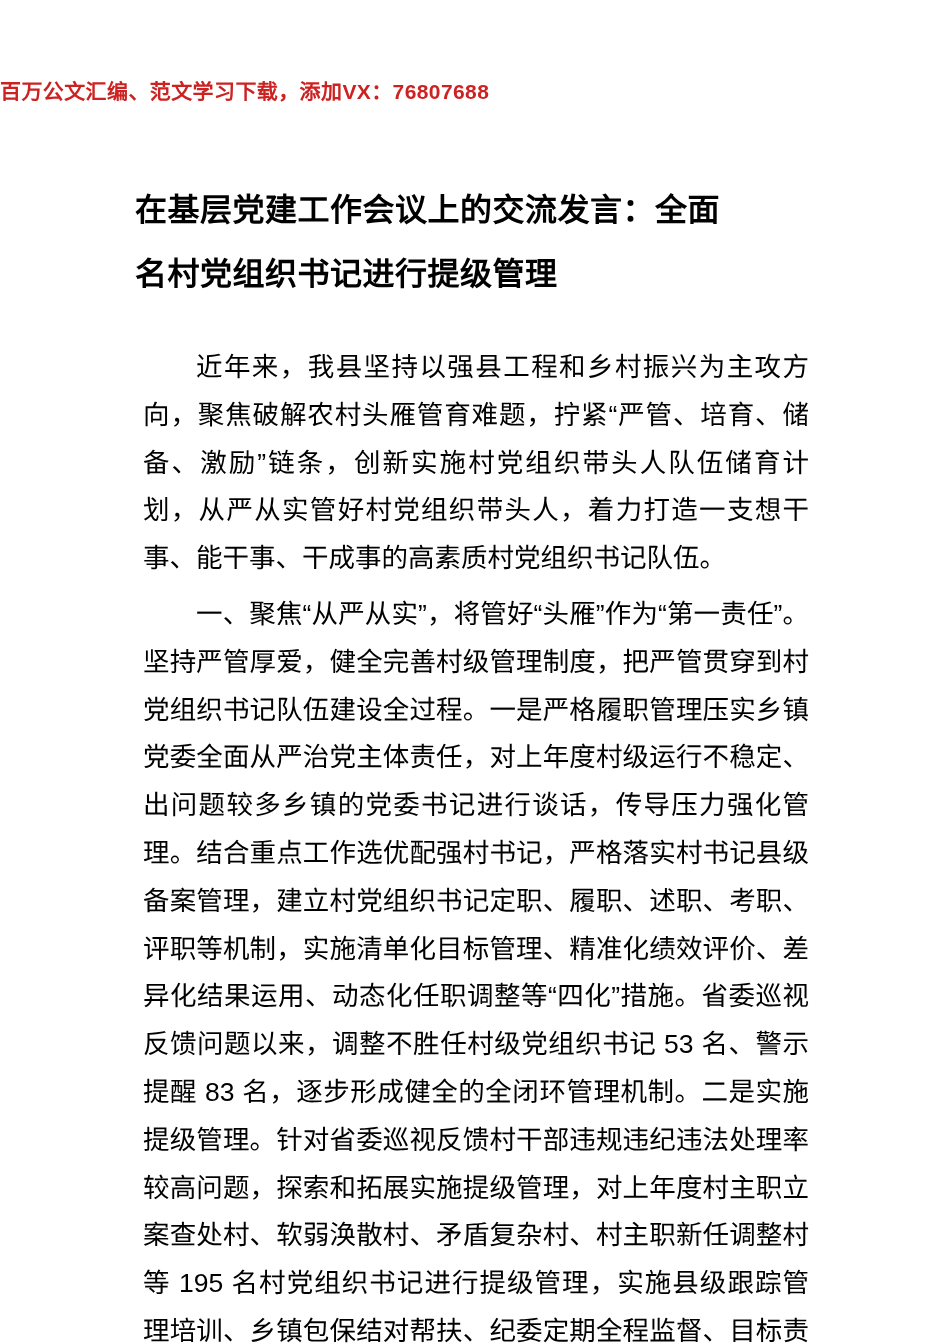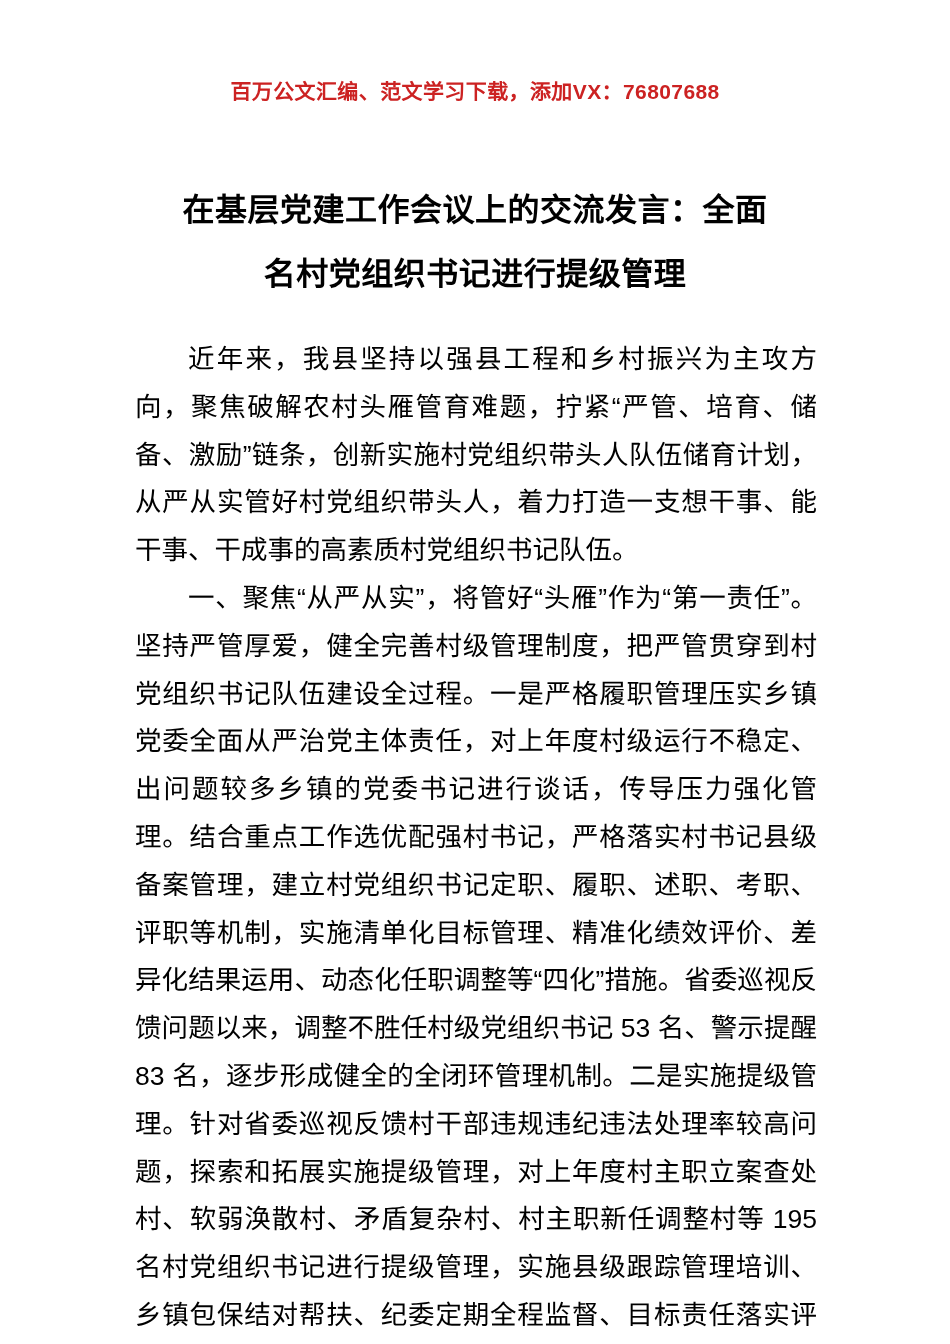--- a/index.html
+++ b/index.html
@@ -21,36 +21,34 @@
     overflow: hidden;
     box-sizing: border-box;
   }
 
   
   .promo-header {
     position: absolute;
     top: 78px;
     left: 0;
     width: 950px;
-    text-align: center;
     color: #cc2222;
     font-size: 21px;
     font-weight: 700;
     letter-spacing: 0.4px;
     line-height: 28px;
     white-space: nowrap;
   }
 
   
   .doc-title {
     position: absolute;
     top: 178px;
     left: 135px;
     width: 680px;
-    text-align: center;
     font-size: 32px;
     font-weight: 700;
     line-height: 64px;
     color: #000000;
     letter-spacing: 0.5px;
   }
 
   
   .doc-body {
     position: absolute;
@@ -59,21 +57,21 @@
     width: 682px;
     color: #000000;
   }
 
   .para {
     font-size: 26.5px;
     line-height: 47.8px;
     text-align: justify;
     text-justify: inter-ideograph;
     text-indent: 2em;
-    margin: 0;
+    margin: 8px;
     letter-spacing: 0px;
     word-break: break-all;
   }
 
   .para + .para {
     margin-top: 0px;
   }
 </style>
 </head>
 <body>

